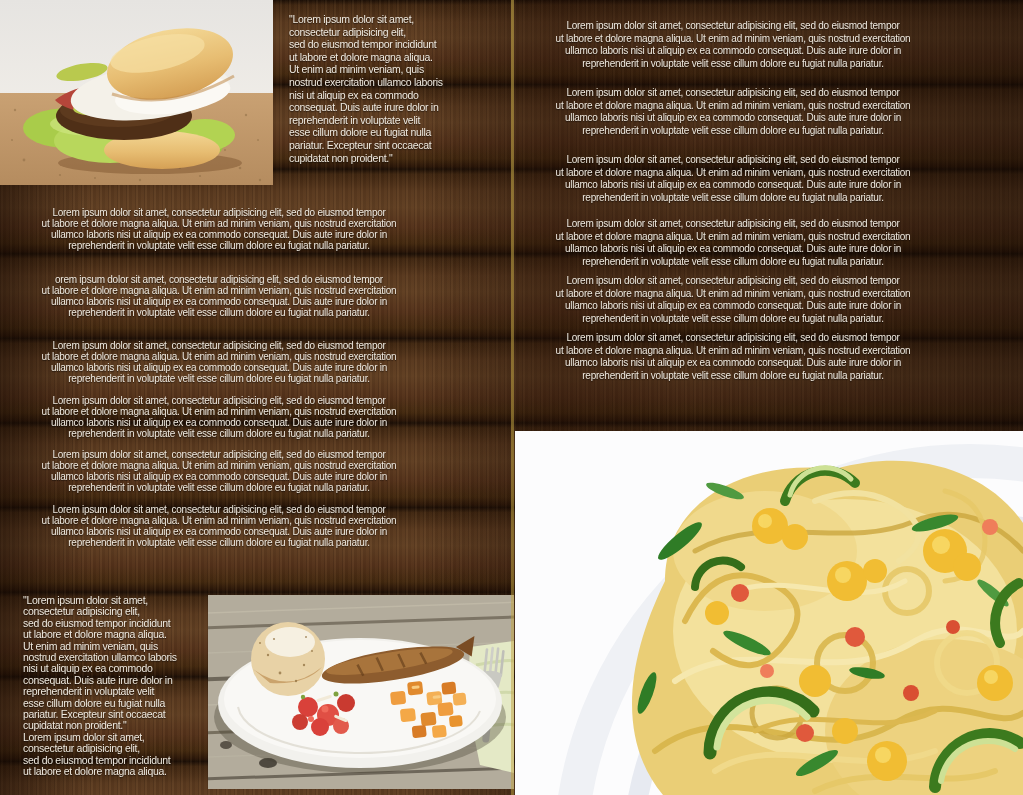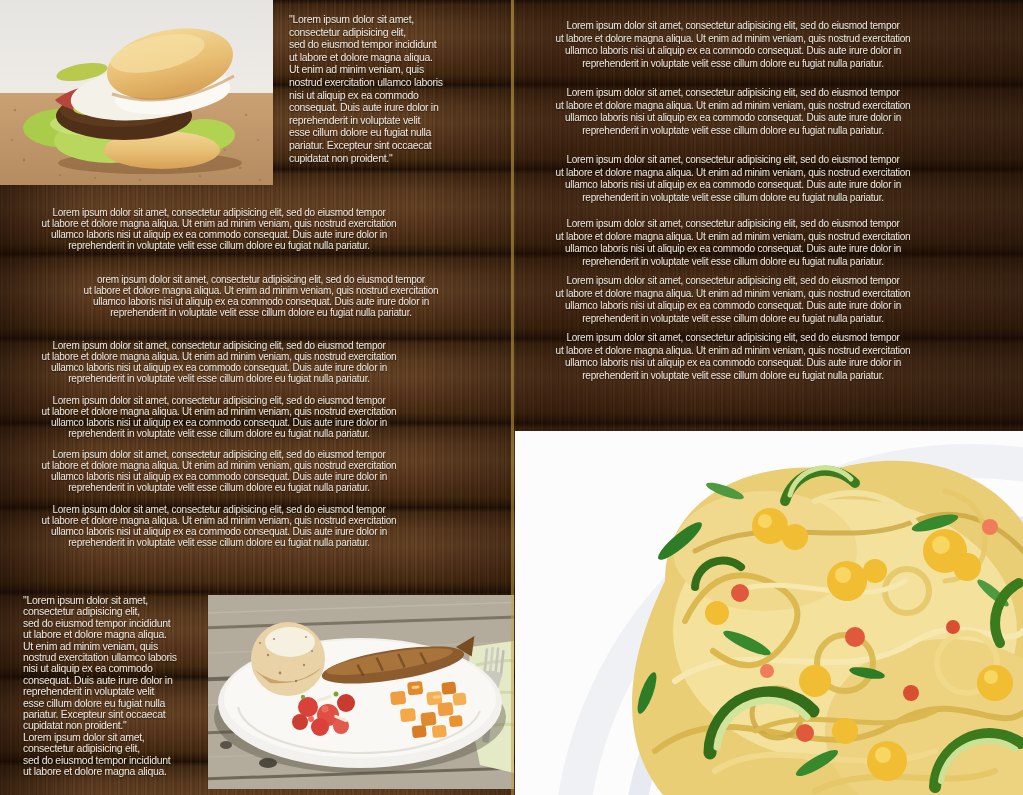--- a/index.html
+++ b/index.html
@@ -33,21 +33,21 @@
   .para{
     position:absolute;z-index:3;margin:0;color:var(--c-text,#efe9df);
     font-size:10px;line-height:11.1px;letter-spacing:-0.25px;
     white-space:pre-line;text-shadow:0 1px 1px rgba(0,0,0,0.55);
     width:392px;
     text-align:center;
   }
   .col-left .para{left:23px;}
   .col-right .para{left:537px;line-height:12.7px;}
   .col-left .para:nth-of-type(1){top:207px;}
-  .col-left .para:nth-of-type(2){top:274px;margin-left:42px;}
+  .col-left .para:nth-of-type(2){top:274px;}
   .col-left .para:nth-of-type(3){top:340px;}
   .col-left .para:nth-of-type(4){top:395px;}
   .col-left .para:nth-of-type(5){top:449px;}
   .col-left .para:nth-of-type(6){top:504px;}
   .col-right .para:nth-of-type(1){top:20px;}
   .col-right .para:nth-of-type(2){top:87px;}
   .col-right .para:nth-of-type(3){top:154px;}
   .col-right .para:nth-of-type(4){top:218px;}
   .col-right .para:nth-of-type(5){top:275px;}
   .col-right .para:nth-of-type(6){top:332px;}

